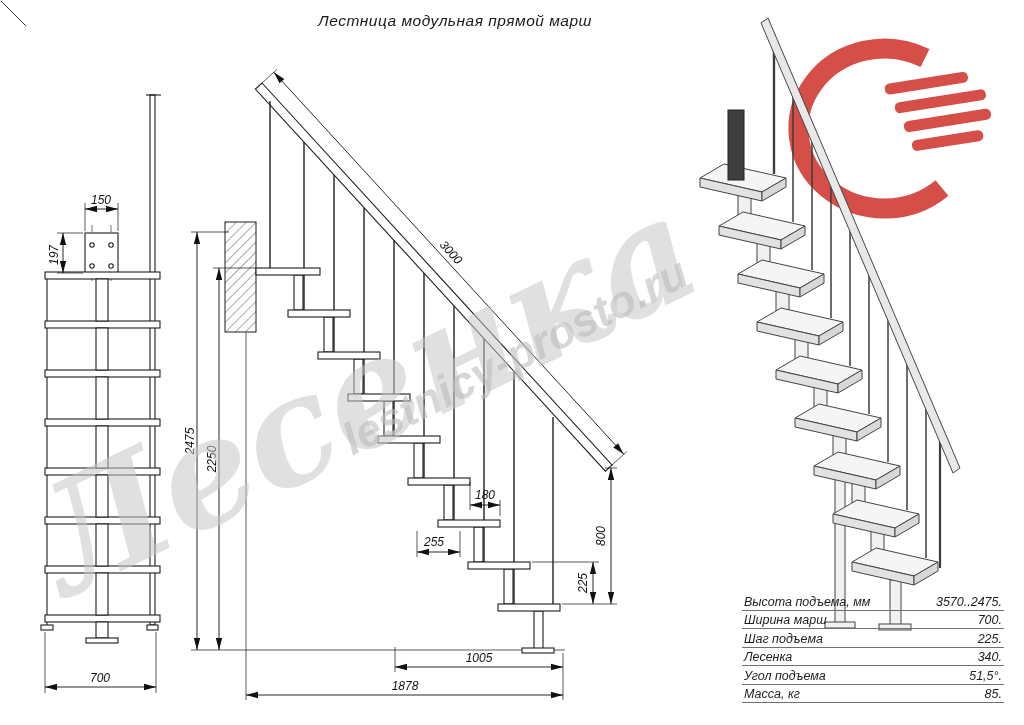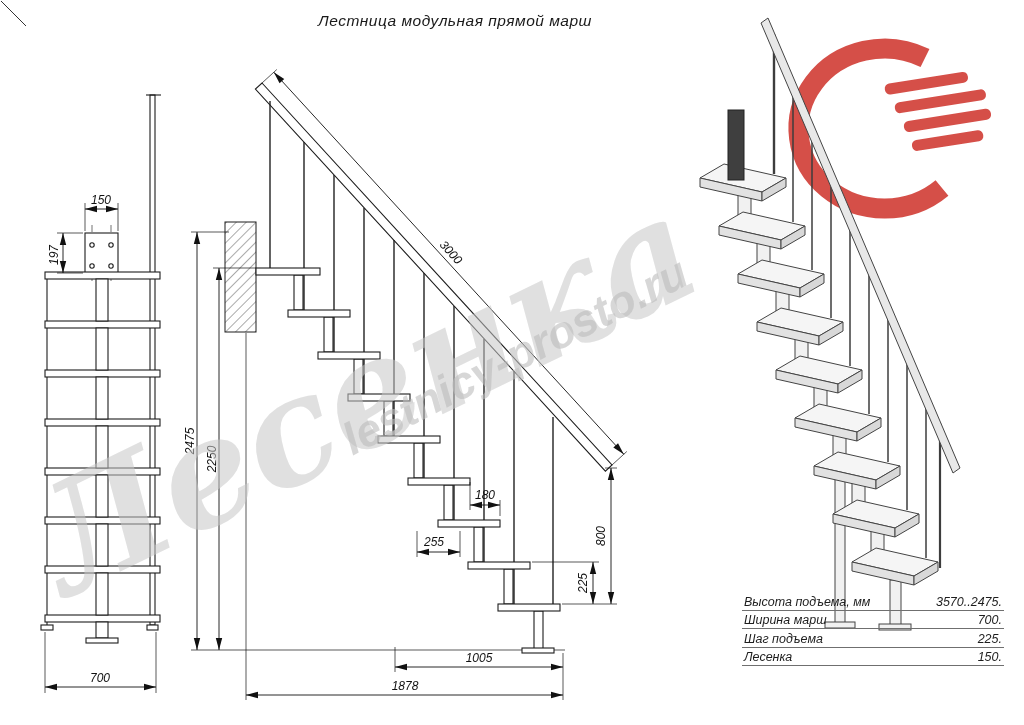--- a/index.html
+++ b/index.html
@@ -339,17 +339,25 @@
     <div class="spec-row">
       <span class="spec-label">Ширина марш</span>
       <span class="spec-value">700.</span>
     </div>
     <div class="spec-row">
       <span class="spec-label">Шаг подъема</span>
       <span class="spec-value">225.</span>
     </div>
     <div class="spec-row">
       <span class="spec-label">Лесенка</span>
-      <span class="spec-value">150.</span>
+      <span class="spec-value">340.</span>
+    </div>
+    <div class="spec-row">
+      <span class="spec-label">Угол подъема</span>
+      <span class="spec-value">51,5°.</span>
+    </div>
+    <div class="spec-row">
+      <span class="spec-label">Масса, кг</span>
+      <span class="spec-value">85.</span>
     </div>
   </div>
 
 </div>
 
 </body></html>

